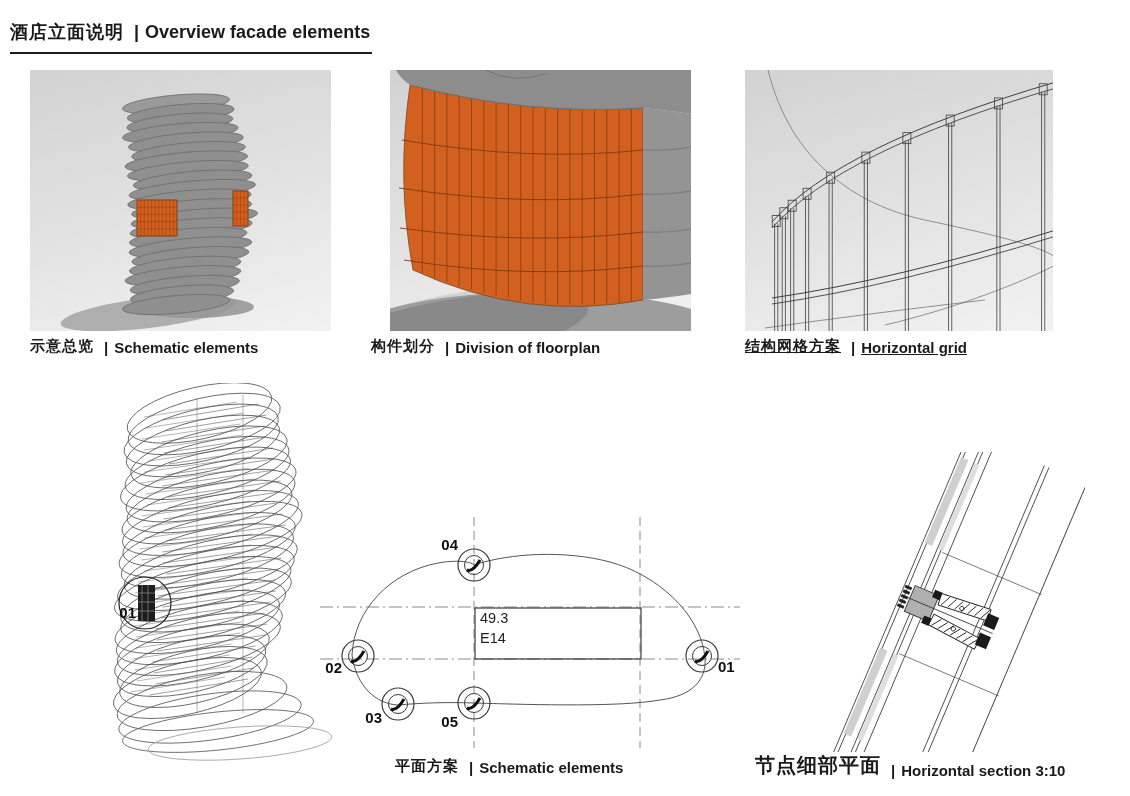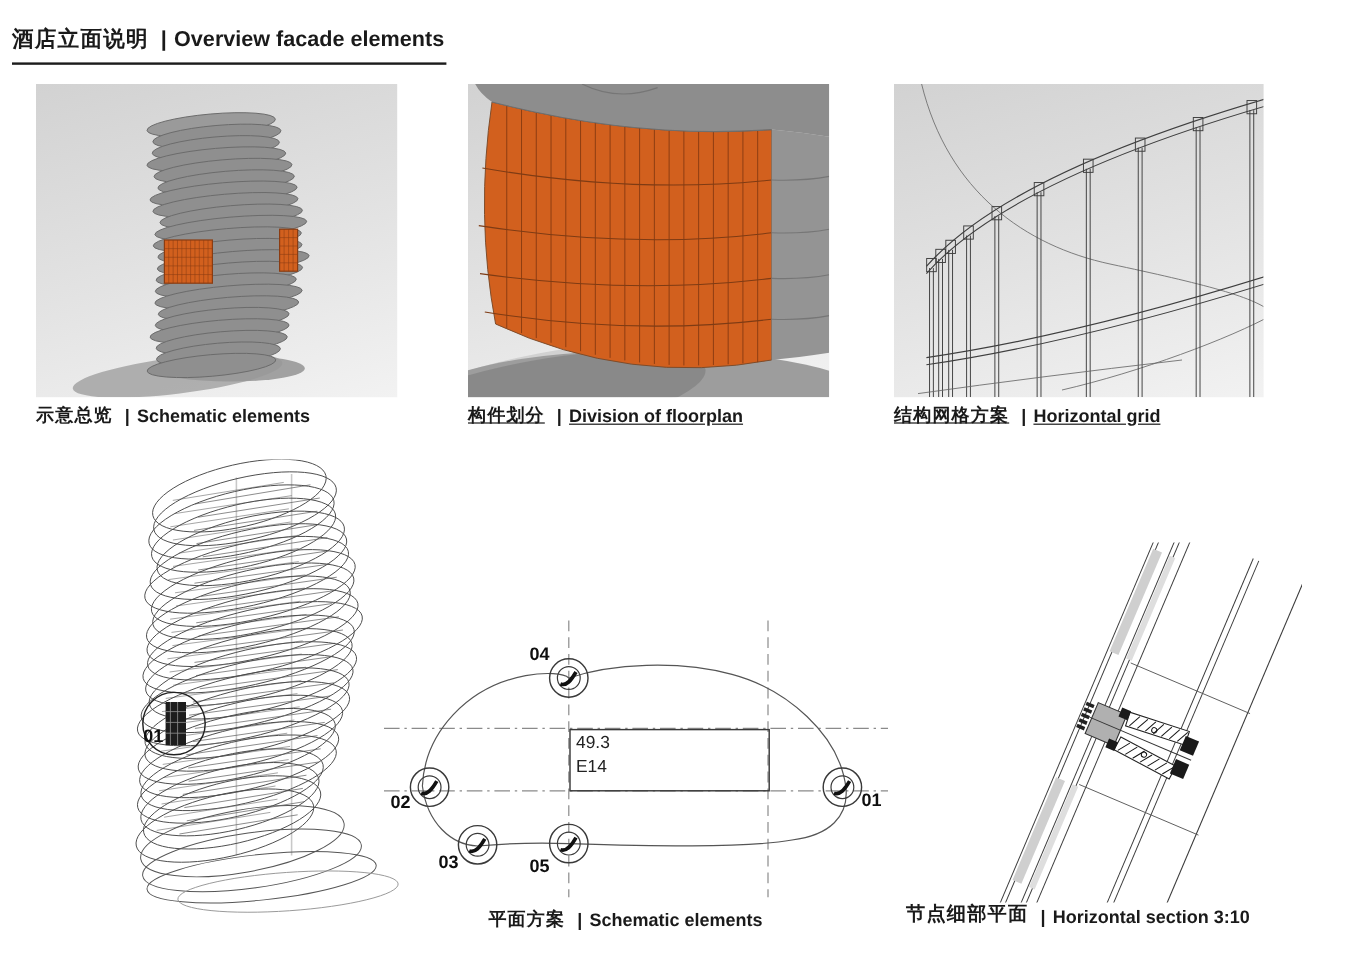--- a/index.html
+++ b/index.html
@@ -11,21 +11,21 @@
               display:flex;align-items:baseline;}
   .page-title .zh{letter-spacing:1px;}
   .pipe{font-weight:bold;margin:0 6px 0 10px;}
   .title-rule{left:10px;top:52px;width:362px;height:0;border-top:2px solid #1c1c1c;}
   
   .panel{overflow:hidden;background:linear-gradient(165deg,#d2d2d2 0%,#e3e3e3 55%,#f2f2f2 100%);}
   .panel svg{display:block;}
   
   .caption{font-size:15px;font-weight:bold;white-space:nowrap;display:flex;align-items:flex-end;}
   .caption .zh{letter-spacing:1px;}
-  .caption-big .zh{font-size:16px;}
+  .caption-big .zh{font-size:20px;}
   
   svg text{font-family:"Liberation Sans","DejaVu Sans",sans-serif;}
   .marker-label{font-size:15px;font-weight:bold;fill:#0f0f0f;}
   .dim-label{font-size:14.5px;fill:#222;}
 </style>
 </head>
 <body>
 
 <div class="abs page-title">
   <span class="zh">酒店立面说明</span>
@@ -165,21 +165,21 @@
       <path d="M27 234 Q150 216 311 166" fill="none" stroke="#3f3f3f" stroke-width="0.9"></path>
       <path d="M20 258 Q120 244 240 230" fill="none" stroke="#666" stroke-width="0.7"></path>
     </svg>
 </div>
 
 <div class="abs caption" style="left:30px;top:337px;">
   <span class="zh">示意总览</span>
   <span class="pipe">|</span>
   <span class="en">Schematic elements</span>
 </div>
-<div class="abs caption" style="left:390px;top:337px;text-decoration:underline;">
+<div class="abs caption" style="left:371px;top:337px;">
   <span class="zh">构件划分</span>
   <span class="pipe">|</span>
   <span class="en">Division of floorplan</span>
 </div>
 <div class="abs caption" style="left:745px;top:337px;text-decoration:underline;">
   <span class="zh">结构网格方案</span>
   <span class="pipe">|</span>
   <span class="en">Horizontal grid</span>
 </div>
 
@@ -373,21 +373,21 @@
       <rect x="56" y="-17" width="12" height="13" fill="#1a1a1a"></rect>
       <rect x="56" y="4" width="12" height="13" fill="#1a1a1a"></rect>
       <rect x="-2" y="-18" width="8" height="8" fill="#1a1a1a"></rect>
       <rect x="-2" y="10" width="8" height="8" fill="#1a1a1a"></rect>
       <line x1="-24" y1="0" x2="68" y2="0" stroke="#333" stroke-width="0.8"></line>
       <circle cx="30" cy="-11" r="2.2" fill="none" stroke="#111" stroke-width="0.8"></circle>
       <circle cx="30" cy="11" r="2.2" fill="none" stroke="#111" stroke-width="0.8"></circle>
     </g>
 </svg>
 
-<div class="abs caption" style="left:395px;top:757px;margin-left:12px;">
+<div class="abs caption" style="left:395px;top:757px;">
   <span class="zh">平面方案</span>
   <span class="pipe">|</span>
   <span class="en">Schematic elements</span>
 </div>
 <div class="abs caption caption-big" style="left:755px;top:752px;">
   <span class="zh">节点细部平面</span>
   <span class="pipe">|</span>
   <span class="en">Horizontal section 3:10</span>
 </div>
 

